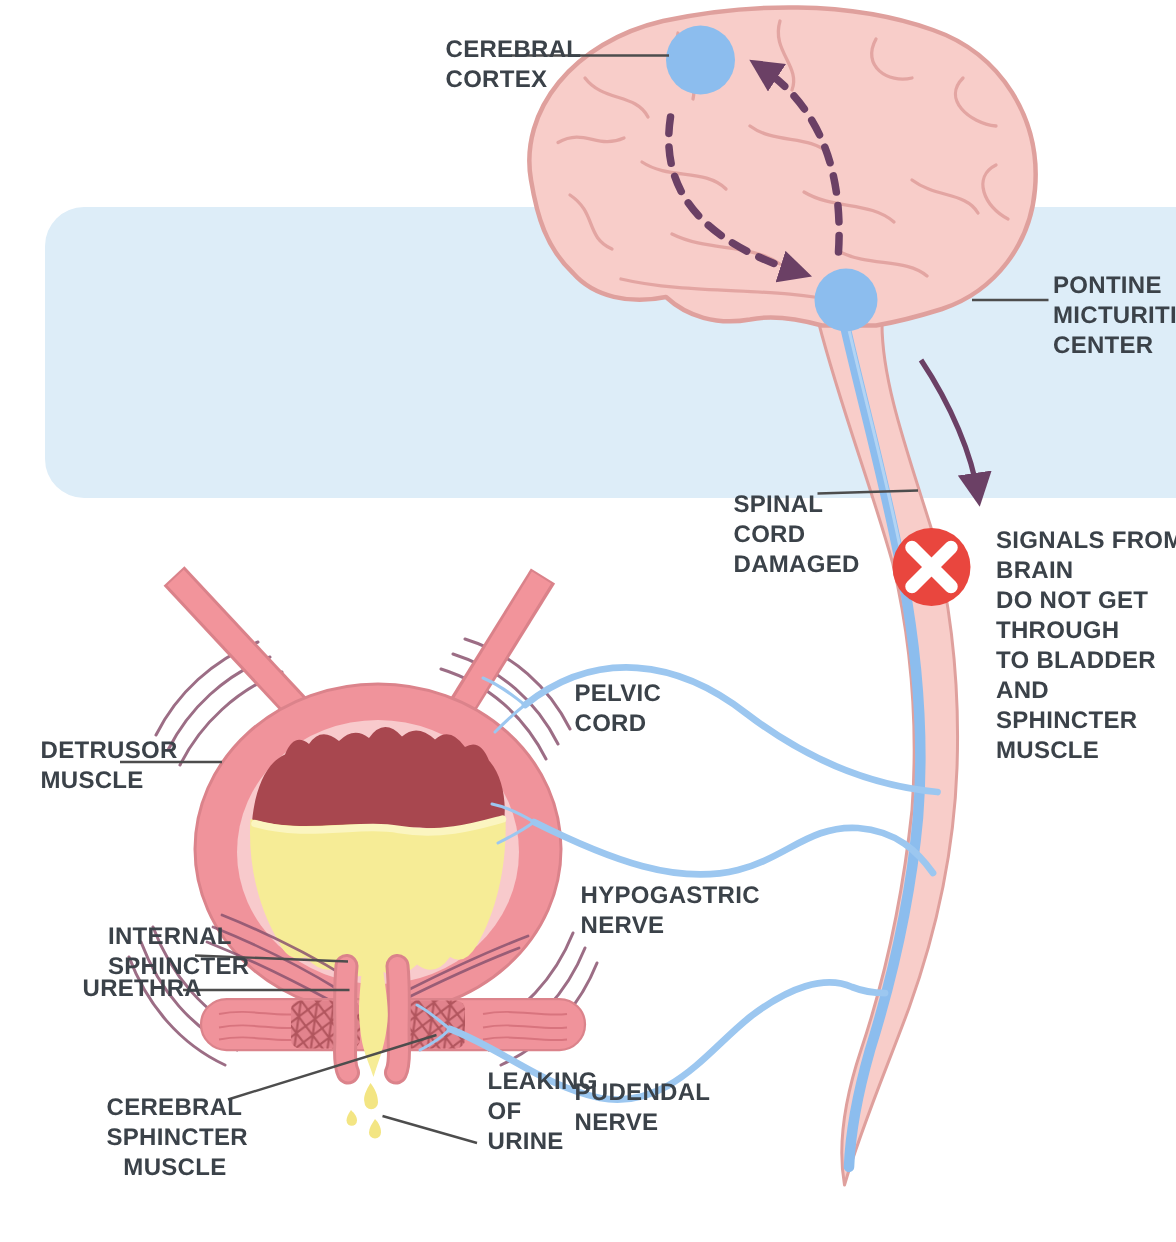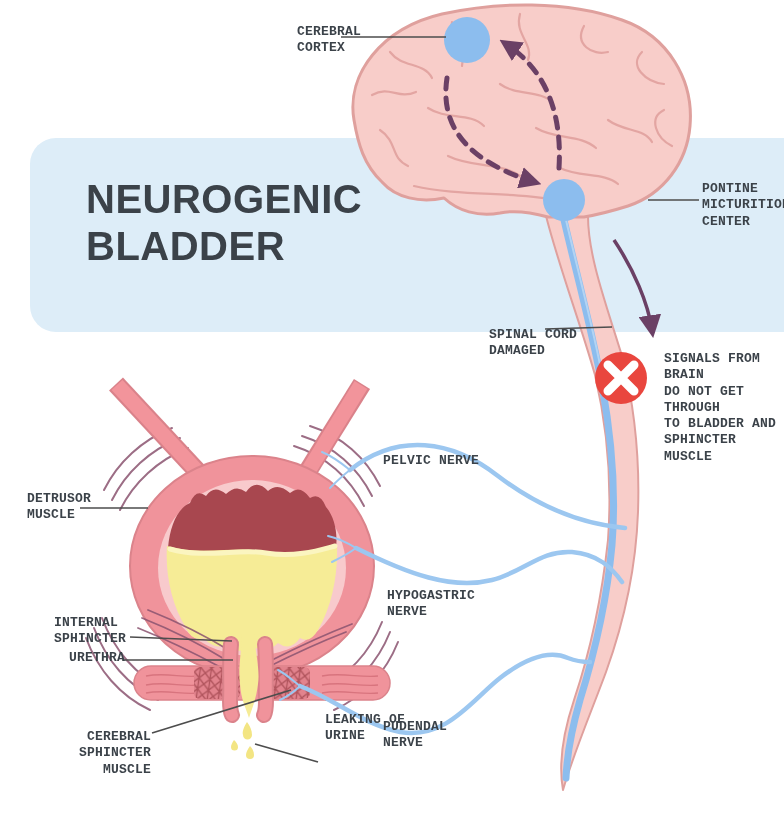--- a/index.html
+++ b/index.html
@@ -16,22 +16,22 @@
     position:absolute;left:30px;top:138px;width:754px;height:194px;
     background:var(--banner-bg);border-radius:26px 0 0 26px;
   }
   .artwork{position:absolute;left:0;top:0;}
   .title{
     position:absolute;left:86px;top:176px;margin:0;
     font-size:40px;font-weight:bold;line-height:1.18;letter-spacing:0.5px;
     color:var(--title-text);white-space:pre-line;
   }
   .label{
-    position:absolute;font-size:13px;font-weight:bold;line-height:1.25;
-    letter-spacing:0.2px;color:var(--label-text);white-space:pre-line;font-family:Liberation Mono, monospace;
+    position:absolute;font-size:16px;font-weight:bold;line-height:1.25;
+    letter-spacing:0.2px;color:var(--label-text);white-space:pre-line;
   }
   .r{text-align:right;}
 </style>
 </head>
 <body>
 
 <div class="stage">
 
   <div class="banner"></div>
 
@@ -215,43 +215,41 @@
       <path d="M648,200 L699,200"></path>
       <path d="M545,329 L612,327"></path>
       <path d="M80,508 L148,508"></path>
       <path d="M130,637 L232,641"></path>
       <path d="M122,660 L233,660"></path>
       <path d="M152,733 L291,690"></path>
       <path d="M318,762 L255,744"></path>
     </g>
   </svg>
 
-  <h1 class="title">NEUROGENIC
-BLADDER</h1>
 
   <div class="label" style="left:297px;top:24px;width:84px;">CEREBRAL
 CORTEX</div>
   <div class="label" style="left:702px;top:181px;width:84px;">PONTINE
 MICTURITION
 CENTER</div>
   <div class="label" style="left:489px;top:327px;width:95px;">SPINAL CORD
 DAMAGED</div>
   <div class="label" style="left:664px;top:351px;width:126px;">SIGNALS FROM BRAIN
 DO NOT GET THROUGH
 TO BLADDER AND
 SPHINCTER MUSCLE</div>
   <div class="label" style="left:27px;top:491px;width:80px;">DETRUSOR
 MUSCLE</div>
-  <div class="label" style="left:54px;top:615px;width:80px;">INTERNAL
+  <div class="label" style="left:72px;top:615px;width:80px;">INTERNAL
 SPHINCTER</div>
-  <div class="label" style="left:69px;top:650px;width:70px;">URETHRA</div>
+  <div class="label" style="left:55px;top:650px;width:70px;">URETHRA</div>
   <div class="label r" style="left:71px;top:729px;width:80px;">CEREBRAL
 SPHINCTER
 MUSCLE</div>
   <div class="label" style="left:325px;top:712px;width:90px;">LEAKING OF
 URINE</div>
-  <div class="label" style="left:383px;top:453px;width:110px;">PELVIC NERVE</div>
+  <div class="label" style="left:383px;top:453px;width:110px;">PELVIC CORD</div>
   <div class="label" style="left:387px;top:588px;width:95px;">HYPOGASTRIC
 NERVE</div>
   <div class="label" style="left:383px;top:719px;width:80px;">PUDENDAL
 NERVE</div>
 
 </div>
 
 </body></html>

